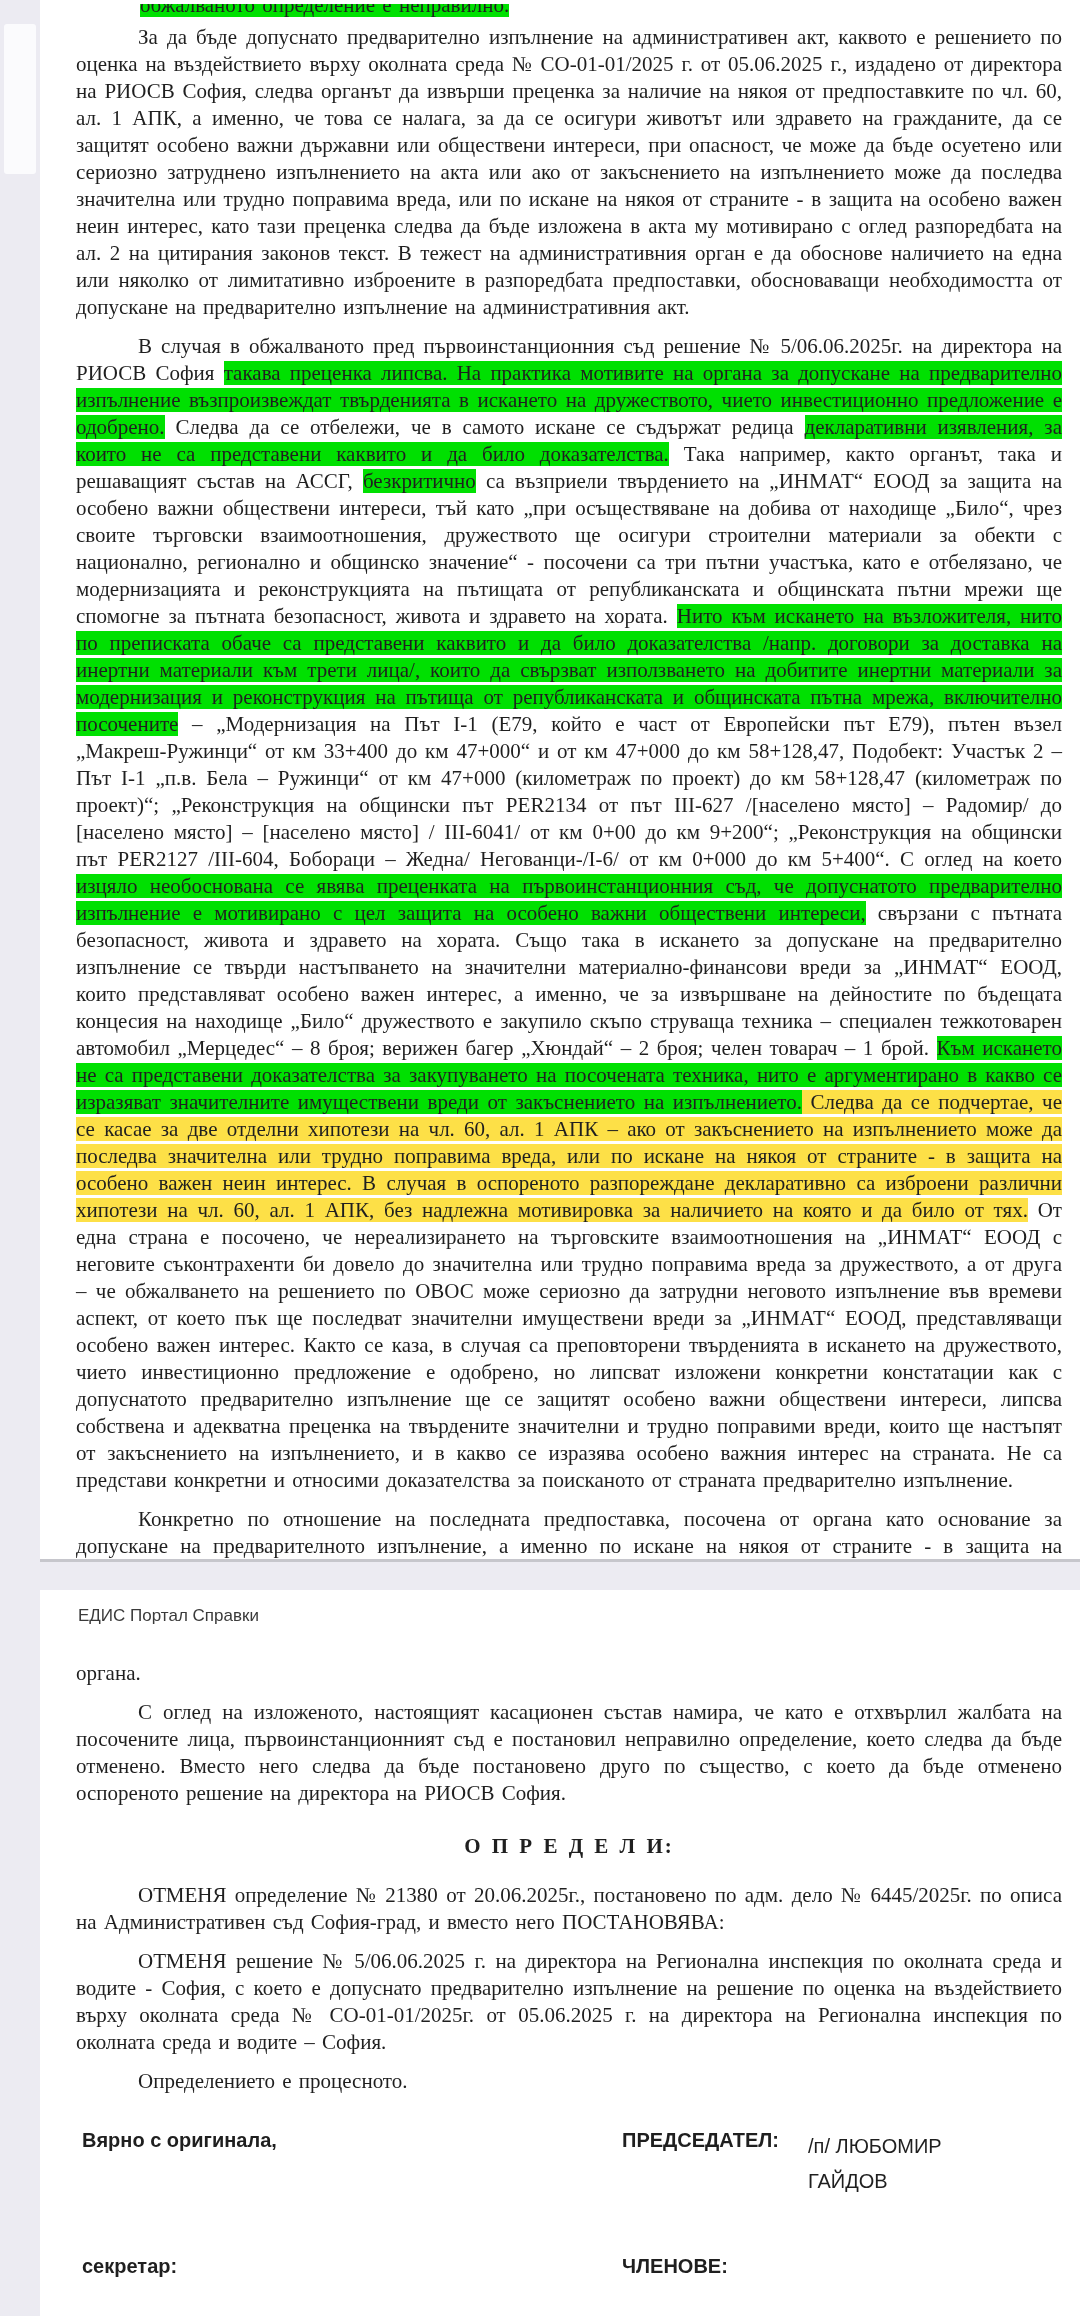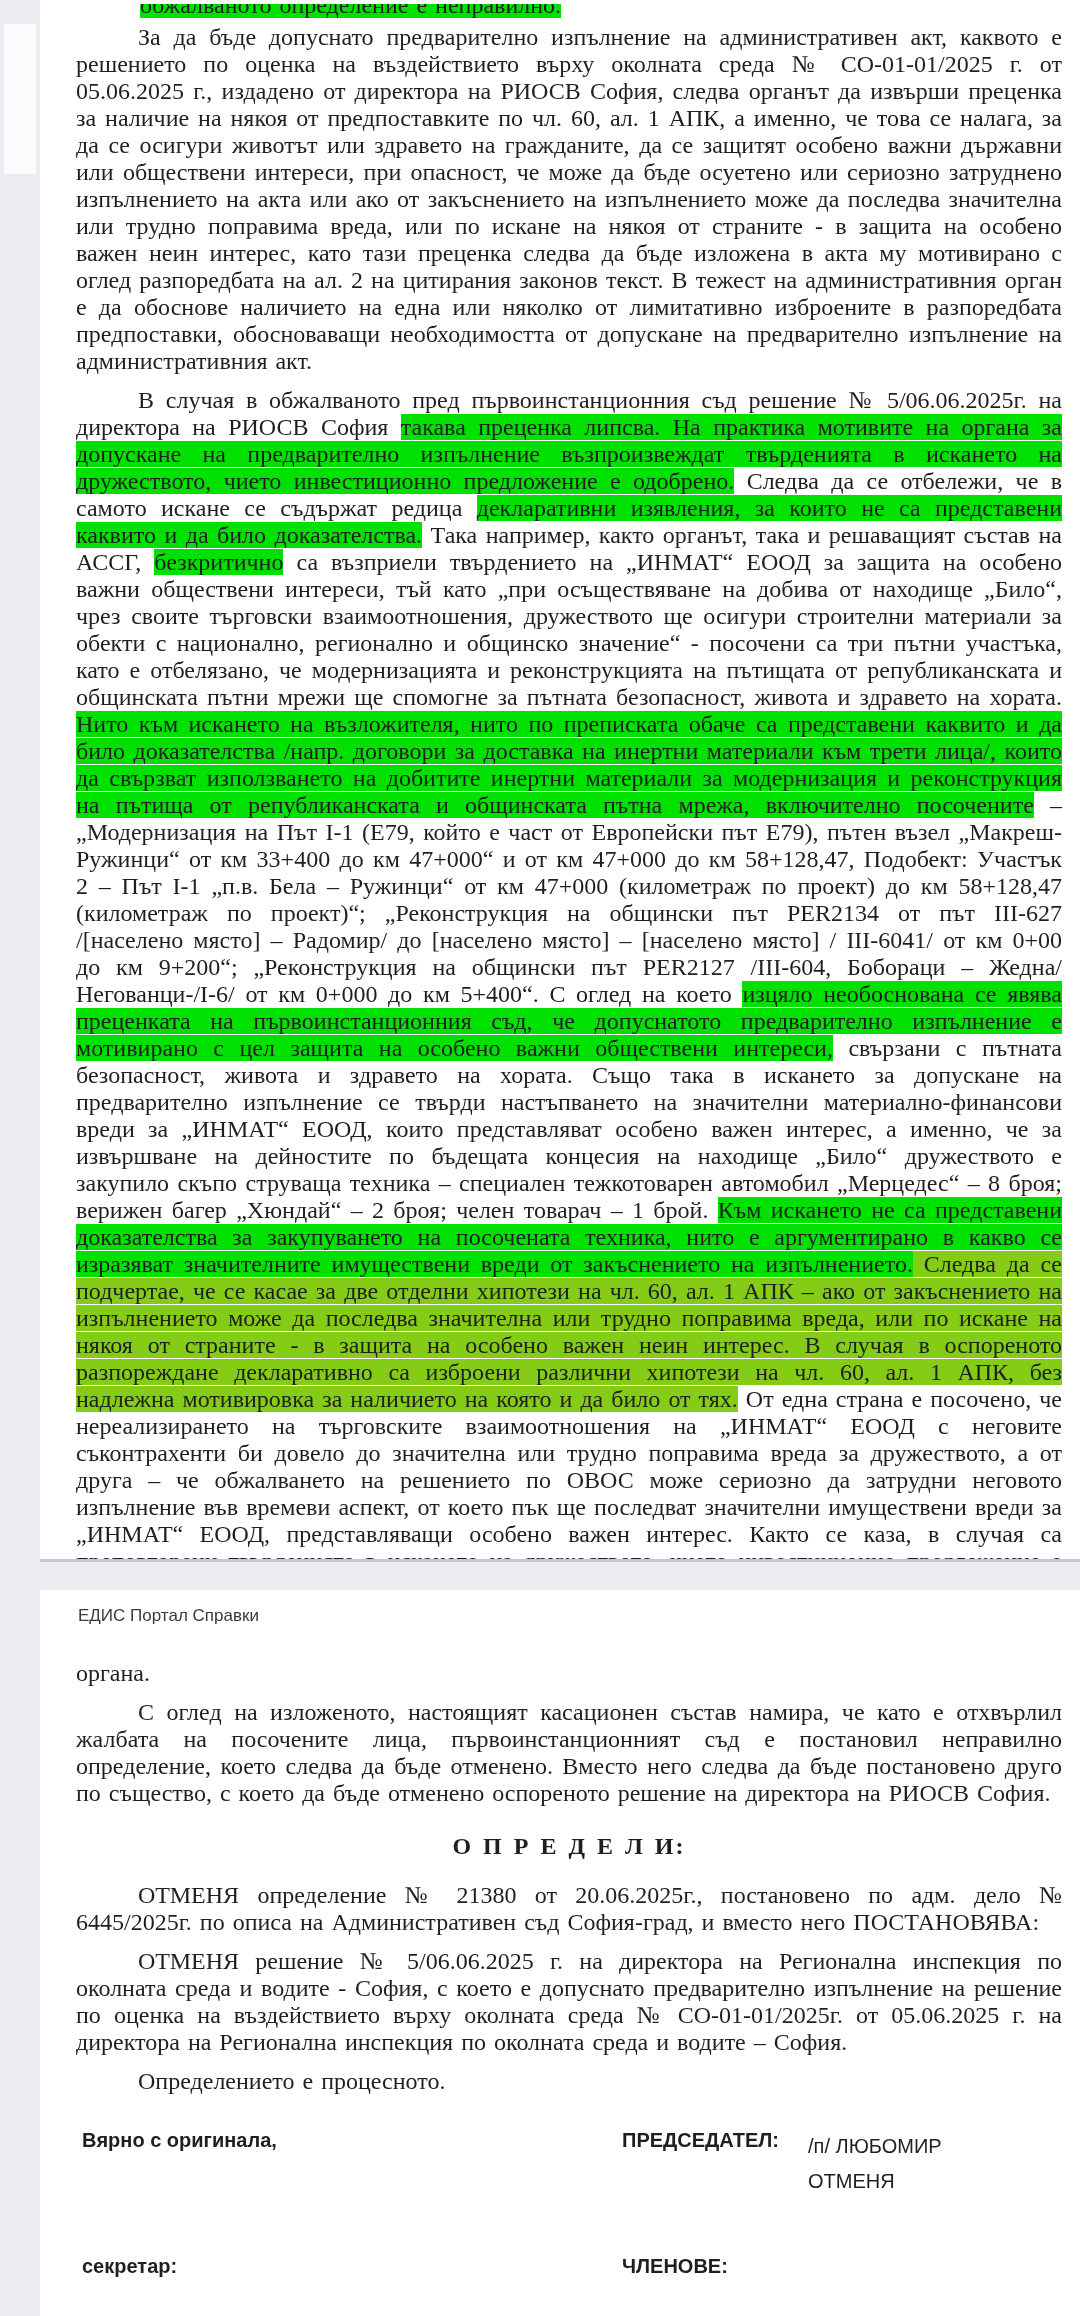--- a/index.html
+++ b/index.html
@@ -13,35 +13,35 @@
   .left-gutter{position:absolute;left:0;top:0;width:40px;height:2316px;background:#ecebf2;}
   .scroll-thumb{position:absolute;left:4px;top:24px;width:32px;height:150px;background:#fbfbfd;border-radius:3px;}
   .page{
     position:absolute;left:40px;width:1040px;background:#ffffff;
     box-sizing:border-box;
   }
   .page-1{top:0;height:1562px;overflow:hidden;border-bottom:3px solid #c6c6cc;padding:4px 18px 0 36px;}
   .page-2{top:1590px;height:726px;overflow:hidden;padding:8px 18px 0 36px;}
   .page-body p.para{
     margin:0 0 12px 0;
-    font-size:24px;line-height:27px;
+    font-size:21px;line-height:27px;
     text-align:justify;text-indent:62px;
     word-spacing:2px;
   }
   .page-body p.para.noindent{text-indent:0;}
   .page-body p.para.heading{
     text-align:center;text-indent:0;font-weight:bold;
     margin:26px 0 22px 0;letter-spacing:2px;
   }
   .page-body p.para.clip{
     height:14px;overflow:hidden;margin:0 0 6px 0;text-indent:64px;text-align:left;
   }
   .page-body p.para.clip span{position:relative;top:-12px;}
   .hl-g{background:#00e001;}
-  .hl-y{background:#84cc16;}
+  .hl-y{background:#fde047;}
   .portal-label{
     font-family:"Liberation Sans","DejaVu Sans",sans-serif;
     font-size:17px;color:#3a3a3a;
     margin:8px 0 34px 2px;
   }
   .sig-block{margin-top:34px;font-family:"Liberation Sans","DejaVu Sans",sans-serif;font-size:20px;}
   .sig-row{display:flex;align-items:flex-start;padding-left:6px;margin-bottom:56px;}
   .sig-left{width:540px;font-weight:bold;flex:none;}
   .sig-label{width:178px;flex:none;text-align:left;font-weight:bold;}
   .sig-name{margin-left:8px;text-align:left;line-height:35px;}
@@ -73,21 +73,21 @@
         <p class="para"><span>ОТМЕНЯ решение № 5/06.06.2025 г. на директора на Регионална инспекция по околната среда и водите - София, с което е допуснато предварително изпълнение на решение по оценка на въздействието върху околната среда №  СО-01-01/2025г. от 05.06.2025 г. на директора на Регионална инспекция по околната среда и водите – София.</span></p>
         <p class="para"><span>Определението е процесното.</span></p>
       </div>
 
     <div class="sig-block">
       <div class="sig-row">
         <div class="sig-left">Вярно с оригинала,</div>
         <div class="sig-label">ПРЕДСЕДАТЕЛ:</div>
         <div class="sig-name">
           <span>/п/ ЛЮБОМИР</span><br>
-          <span>ОТМЕНЯ</span>
+          <span>ГАЙДОВ</span>
         </div>
       </div>
       <div class="sig-row">
         <div class="sig-left">секретар:</div>
         <div class="sig-label">ЧЛЕНОВЕ:</div>
         <div class="sig-name">
           <br>
           
         </div>
       </div>

